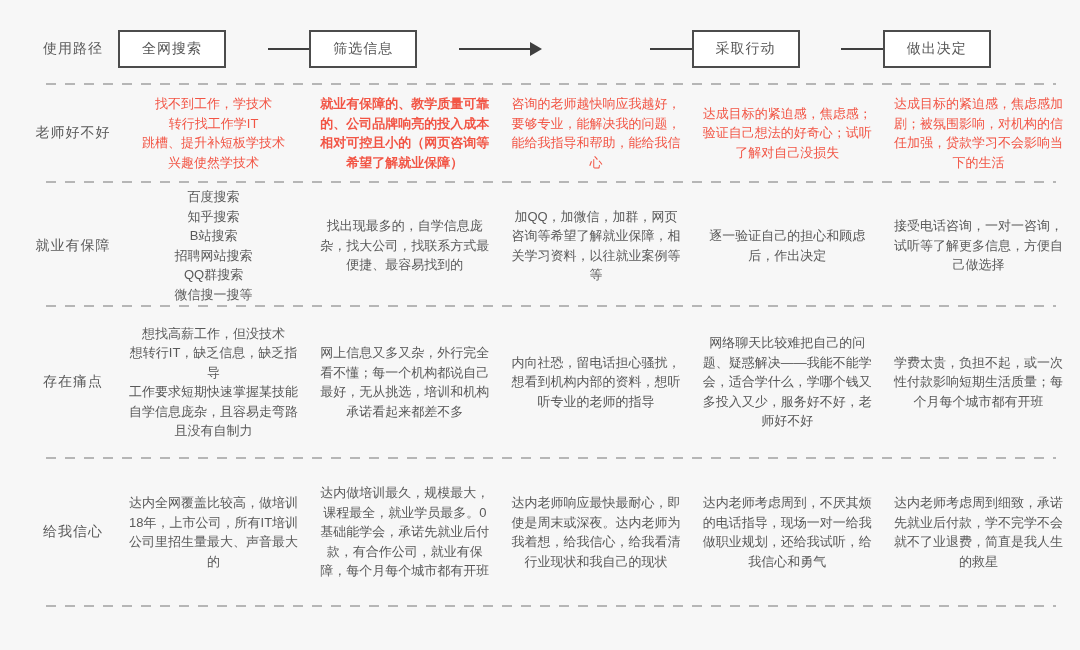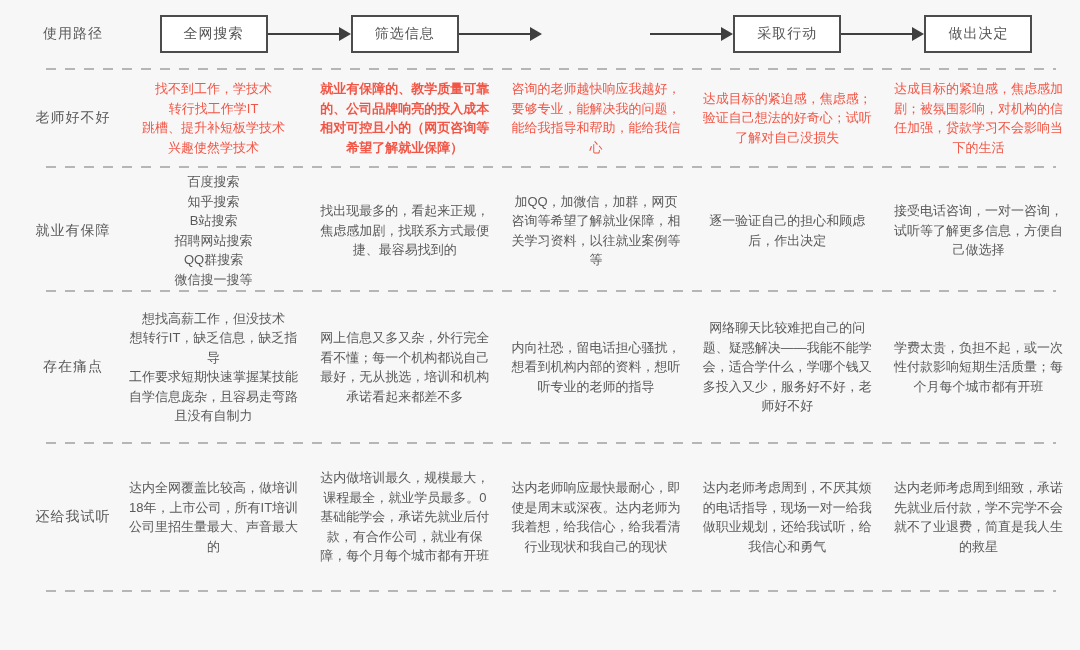--- a/index.html
+++ b/index.html
@@ -10,40 +10,40 @@
     --page-bg: #f7f7f7;
     --box-bg: #ffffff;
   }
   * { margin: 0; padding: 0; box-sizing: border-box; }
   html, body {
     width: 1080px; height: 650px;
     background: var(--page-bg);
     font-family: "Liberation Sans", "DejaVu Sans", sans-serif;
     overflow: hidden;
   }
-  .canvas { width: 1080px; height: 650px; padding: 0 6px 0 28px; }
+  .canvas { width: 1080px; height: 650px; padding: 15px 6px 0 28px; }
 
   .grid-row {
     display: grid;
     grid-template-columns: 90px repeat(5, 1fr);
     align-items: stretch;
   }
   .header-row { height: 68px; }
   .row-thoughts { height: 96px; }
   .row-behavior { height: 122px; }
   .row-pain { height: 150px; }
   .row-eval { height: 146px; }
 
   .row-label {
     display: flex; align-items: center; justify-content: center;
     font-size: 14px; color: var(--text-gray); letter-spacing: 1px;
   }
 
   
-  .stage-cell { position: relative; display: flex; align-items: center; justify-content: center; }
+  .stage-cell { position: relative; display: flex; align-items: center; }
   .stage-box {
     width: 108px; height: 38px;
     background: var(--box-bg);
     border: 2px solid #4c4c4c;
     display: flex; align-items: center; justify-content: center;
     font-size: 14px; color: #555; letter-spacing: 1px;
     z-index: 1;
   }
   .arrow {
     position: absolute; top: 50%; left: calc(50% + 54px);
@@ -137,21 +137,21 @@
   <div class="divider"></div>
 
   <div class="grid-row row-behavior">
     <div class="row-label">就业有保障</div>
     <div class="cell">百度搜索
 知乎搜索
 B站搜索
 招聘网站搜索
 QQ群搜索
 微信搜一搜等</div>
-    <div class="cell">找出现最多的，看起来正规，焦虑感加剧，找联系方式最便捷、最容易找到的</div>
+    <div class="cell">找出现最多的，自学信息庞杂，找大公司，找联系方式最便捷、最容易找到的</div>
     <div class="cell">加QQ，加微信，加群，网页咨询等希望了解就业保障，相关学习资料，以往就业案例等等</div>
     <div class="cell">逐一验证自己的担心和顾虑后，作出决定</div>
     <div class="cell">接受电话咨询，一对一咨询，试听等了解更多信息，方便自己做选择</div>
   </div>
 
   <div class="divider"></div>
 
   <div class="grid-row row-pain">
     <div class="row-label">存在痛点</div>
     <div class="cell">想找高薪工作，但没技术
@@ -160,21 +160,21 @@
 自学信息庞杂，且容易走弯路且没有自制力</div>
     <div class="cell">网上信息又多又杂，外行完全看不懂；每一个机构都说自己最好，无从挑选，培训和机构承诺看起来都差不多</div>
     <div class="cell">内向社恐，留电话担心骚扰，想看到机构内部的资料，想听听专业的老师的指导</div>
     <div class="cell">网络聊天比较难把自己的问题、疑惑解决——我能不能学会，适合学什么，学哪个钱又多投入又少，服务好不好，老师好不好</div>
     <div class="cell">学费太贵，负担不起，或一次性付款影响短期生活质量；每个月每个城市都有开班</div>
   </div>
 
   <div class="divider"></div>
 
   <div class="grid-row row-eval">
-    <div class="row-label">还给我试听</div>
+    <div class="row-label">给我信心</div>
     <div class="cell">达内全网覆盖比较高，做培训18年，上市公司，所有IT培训公司里招生量最大、声音最大的</div>
     <div class="cell">达内做培训最久，规模最大，课程最全，就业学员最多。0基础能学会，承诺先就业后付款，有合作公司，就业有保障，每个月每个城市都有开班</div>
     <div class="cell">达内老师响应最快最耐心，即使是周末或深夜。达内老师为我着想，给我信心，给我看清行业现状和我自己的现状</div>
     <div class="cell">达内老师考虑周到，不厌其烦的电话指导，现场一对一给我做职业规划，还给我试听，给我信心和勇气</div>
     <div class="cell">达内老师考虑周到细致，承诺先就业后付款，学不完学不会就不了业退费，简直是我人生的救星</div>
   </div>
 
   <div class="divider"></div>
 
 </div>

